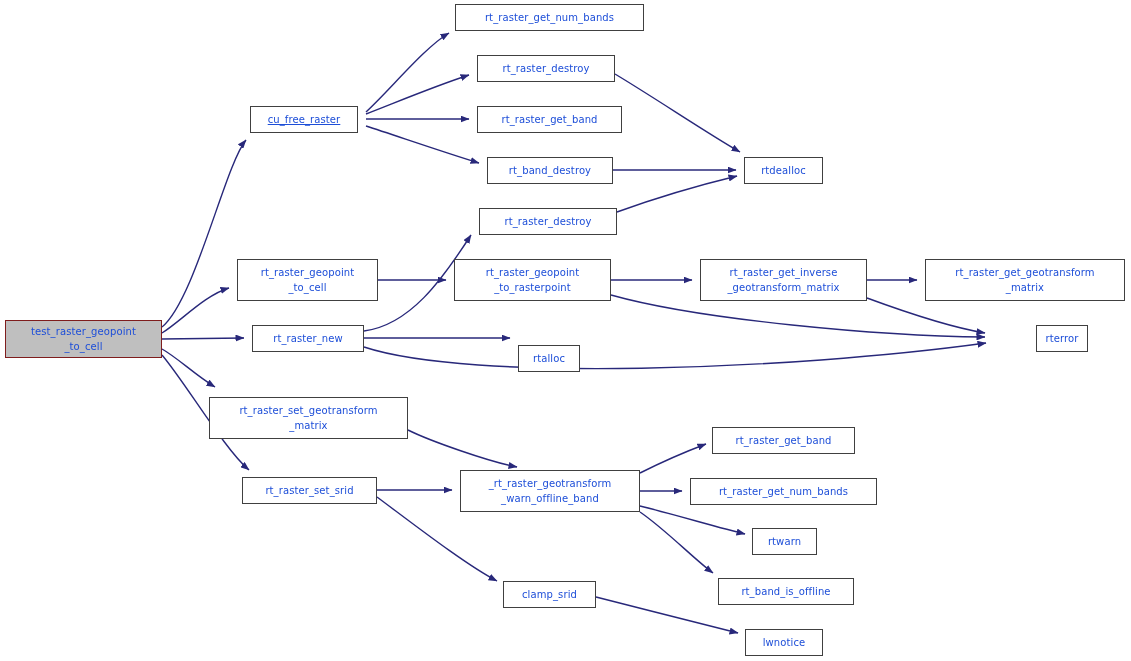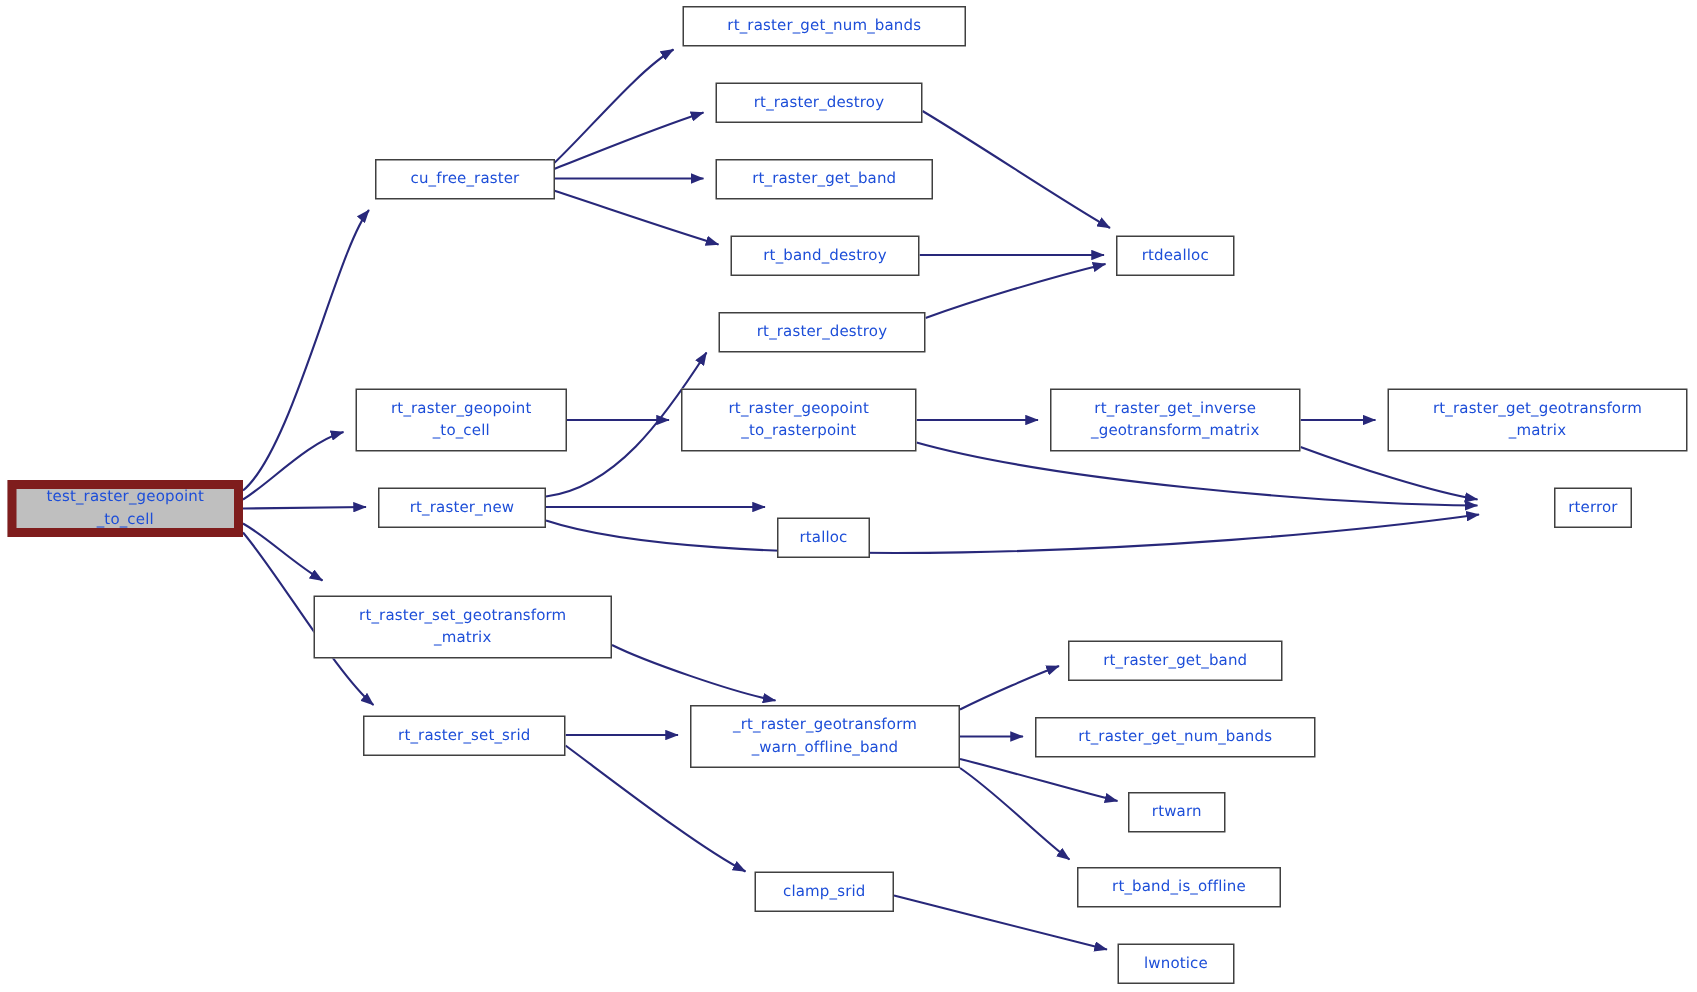--- a/index.html
+++ b/index.html
@@ -32,21 +32,21 @@
     line-height: 15px;
     display: flex;
     align-items: center;
     justify-content: center;
     text-align: center;
     white-space: pre;
     letter-spacing: 0.1px;
   }
   .node.root {
     background: #bfbfbf;
-    border: 6px solid #7f1d1d;
+    border: 1px solid #7f1d1d;
   }
   .node-label {
     display: block;
     white-space: pre;
   }
 </style>
 </head>
 <body>
 
 <div id="canvas">
@@ -85,21 +85,21 @@
         <path d="M 640,491 L 682,491" fill="none" stroke="#28287a" stroke-width="1.4" marker-end="url(#arrowhead)"></path>
         <path d="M 640,506 C 676,515 720,528 745,534" fill="none" stroke="#28287a" stroke-width="1.4" marker-end="url(#arrowhead)"></path>
         <path d="M 640,512 C 665,529 695,560 713,573" fill="none" stroke="#28287a" stroke-width="1.4" marker-end="url(#arrowhead)"></path>
         <path d="M 596,597 C 640,608 705,625 738,633" fill="none" stroke="#28287a" stroke-width="1.4" marker-end="url(#arrowhead)"></path>
       </g>
   </svg>
 
   <div id="nodes-group">
       <div class="node root" style="left: 5px; top: 320px; width: 157px; height: 38px;"><span class="node-label">test_raster_geopoint
 _to_cell</span></div>
-      <div class="node" style="left: 250px; top: 106px; width: 120px; height: 27px;"><span class="node-label">cu_free_raster</span></div>
+      <div class="node" style="left: 250px; top: 106px; width: 108px; height: 27px; text-decoration: underline;"><span class="node-label">cu_free_raster</span></div>
       <div class="node" style="left: 455px; top: 4px; width: 189px; height: 27px;"><span class="node-label">rt_raster_get_num_bands</span></div>
       <div class="node" style="left: 477px; top: 55px; width: 138px; height: 27px;"><span class="node-label">rt_raster_destroy</span></div>
       <div class="node" style="left: 477px; top: 106px; width: 145px; height: 27px;"><span class="node-label">rt_raster_get_band</span></div>
       <div class="node" style="left: 487px; top: 157px; width: 126px; height: 27px;"><span class="node-label">rt_band_destroy</span></div>
       <div class="node" style="left: 744px; top: 157px; width: 79px; height: 27px;"><span class="node-label">rtdealloc</span></div>
       <div class="node" style="left: 479px; top: 208px; width: 138px; height: 27px;"><span class="node-label">rt_raster_destroy</span></div>
       <div class="node" style="left: 237px; top: 259px; width: 141px; height: 42px;"><span class="node-label">rt_raster_geopoint
 _to_cell</span></div>
       <div class="node" style="left: 454px; top: 259px; width: 157px; height: 42px;"><span class="node-label">rt_raster_geopoint
 _to_rasterpoint</span></div>

